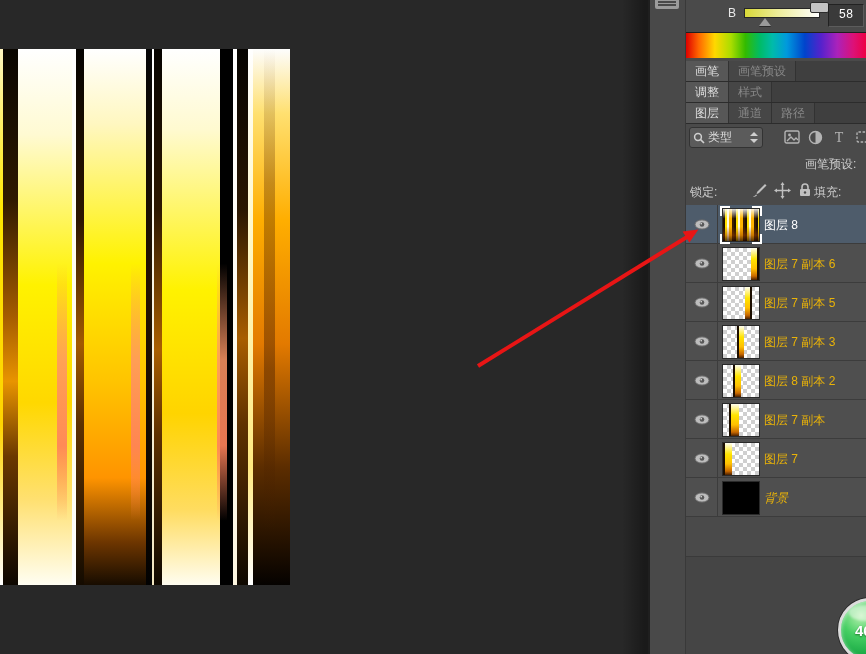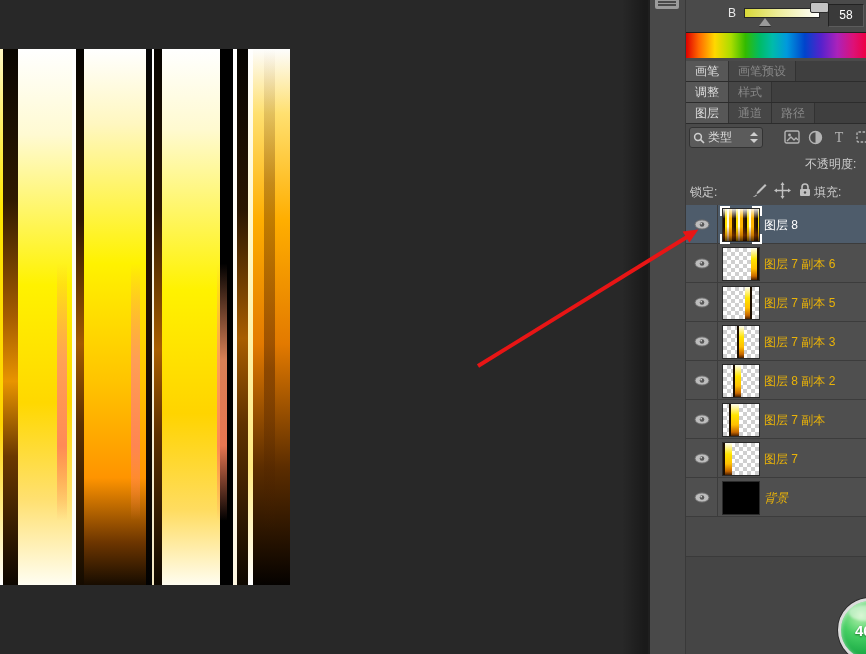--- a/index.html
+++ b/index.html
@@ -23,21 +23,21 @@
   .chan{position:absolute;left:42px;top:6px;font-size:12px;color:#e8e8e8;}
   .bslider{position:absolute;left:58px;top:8px;width:74px;height:8px;border:1px solid #262626;
     background:linear-gradient(90deg,#d9d938 0%,#ecec9a 45%,#ffffff 100%);}
   .thumb-tri{position:absolute;left:14px;top:9px;width:0;height:0;
     border-left:6px solid transparent;border-right:6px solid transparent;border-bottom:8px solid #9a9a9a;
     filter:drop-shadow(0 1px 0 #2a2a2a);}
   .handle-sliver{position:absolute;left:124px;top:2px;width:17px;height:9px;background:#c4c4c4;
     border:1px solid #2c2c2c;border-radius:2px;}
   .valbox{position:absolute;left:142px;top:4px;width:34px;height:21px;background:#3a3a3a;
     border-top:1px solid #222;border-left:1px solid #222;border-bottom:1px solid #5c5c5c;border-right:1px solid #5c5c5c;
-    color:#fff;font-size:12px;line-height:21px;text-align:center;}
+    color:#fff;font-size:12px;line-height:21px;text-align:center;font-family:Liberation Mono, monospace;}
   .spectrum{position:absolute;left:0;top:32px;width:180px;height:25px;border-top:1px solid #202020;
     background:linear-gradient(90deg,#dd0000 0%,#ff6600 7%,#ffd800 16%,#aadd00 25%,#33bb00 33%,#00bb66 41%,#00bbaa 48%,#0099dd 56%,#0044cc 66%,#5522cc 75%,#aa22bb 84%,#dd1177 93%,#ee0044 100%);}
   .tab-row{position:absolute;left:0;width:180px;height:20px;background:#3f3f3f;
     border-bottom:1px solid #2c2c2c;white-space:nowrap;}
   .tab{display:inline-block;height:20px;line-height:20px;padding:0 9px;font-size:12px;color:#878787;
     background:#464646;border-right:1px solid #323232;cursor:default;text-align:center;}
   .tab.active{background:#575757;color:#dcdcdc;}
   .filter-row{position:absolute;left:0;top:124px;width:180px;height:27px;}
   .kind-select{position:absolute;left:3px;top:3px;width:72px;height:19px;background:#5b5b5b;
     border:1px solid #333;border-radius:3px;color:#ddd;font-size:12px;line-height:19px;}
@@ -184,21 +184,21 @@
           </svg>
       </span>
       <span class="ficon" style="left:170px">
         <svg width="15" height="14" viewBox="0 0 15 14">
             <rect x="1" y="2" width="12" height="10" rx="1.5" fill="none" stroke="#b4b4b4" stroke-width="1.3" stroke-dasharray="2.5 1.6"></rect>
           </svg>
       </span>
     </div>
 
     <div class="blend-row">
-      <span class="row-label" style="left:119px;top:5px">不透明度:</span>
+      <span class="row-label" style="left:119px;top:5px">画笔预设:</span>
     </div>
 
     <div class="lock-row">
       <span class="row-label" style="left:4px;top:6px">锁定:</span>
       <span class="lockicon" style="left:42px"><span class="checker-mini"></span></span>
       <span class="lockicon" style="left:66px">
         <svg width="16" height="16" viewBox="0 0 16 16">
             <path d="M13 2 L14.5 3.5 L7 11 L5 12 L4.5 11.5 L5.5 9.5 Z" fill="#c0c0c0"></path>
             <path d="M4 12.5 C3 14 1.5 14 1 14.5 C2.5 15 4.5 14.5 5 13 Z" fill="#c0c0c0"></path>
           </svg>

